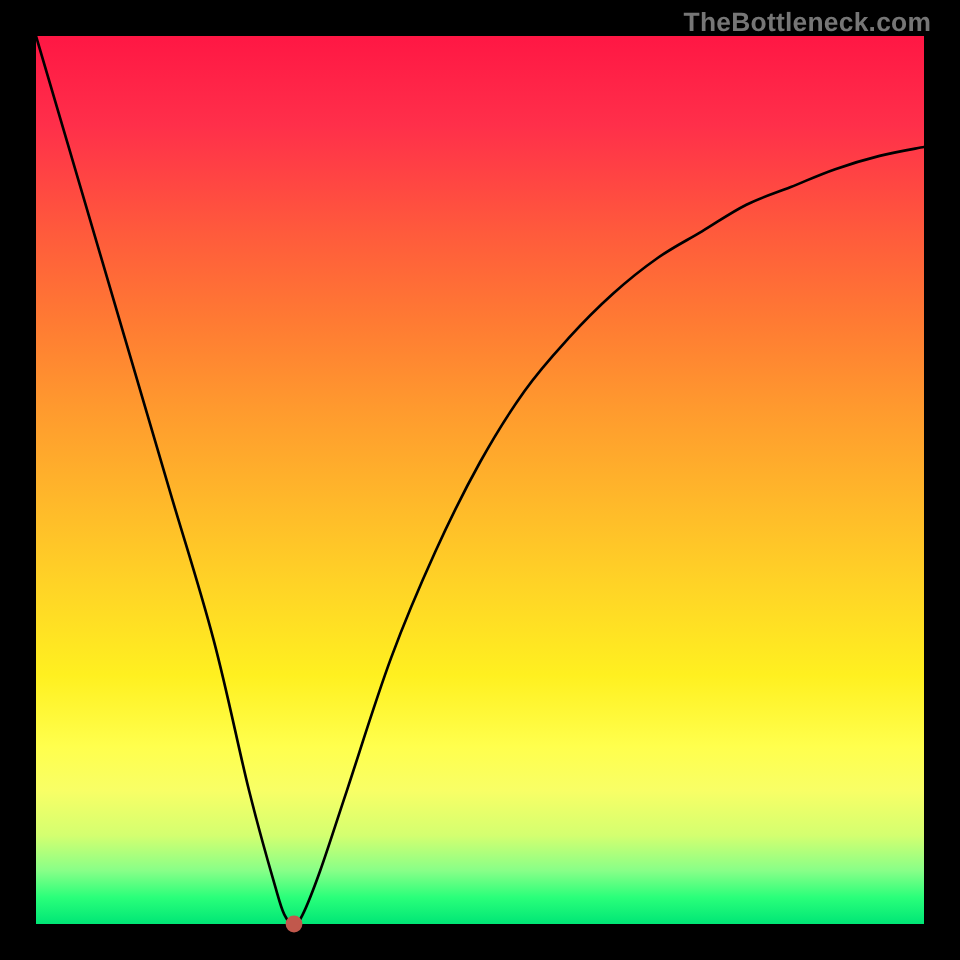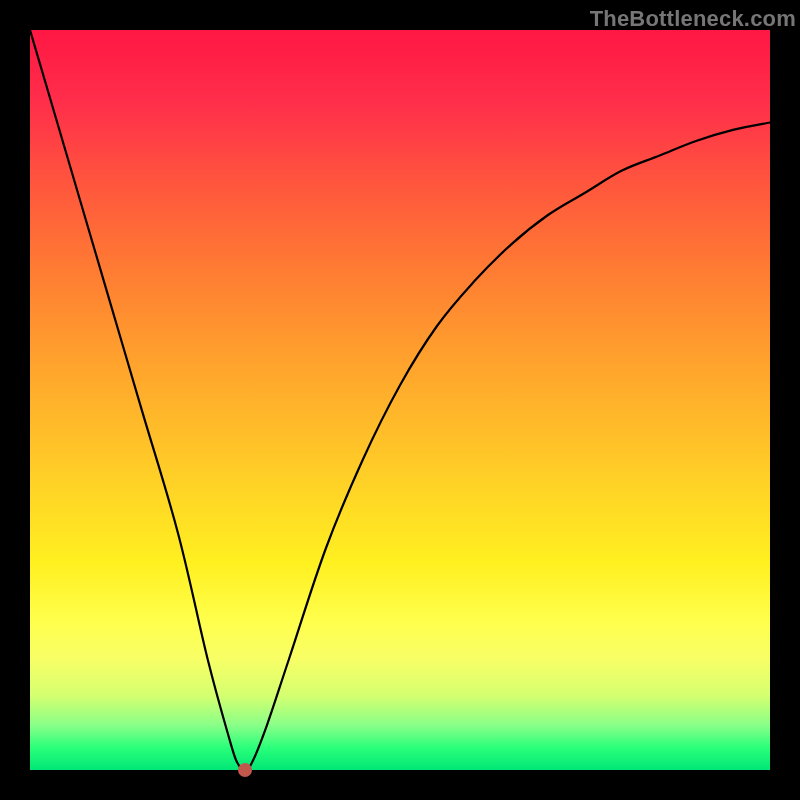--- a/index.html
+++ b/index.html
@@ -29,21 +29,21 @@
       #f8ff66 85%,
       #d4ff70 90%,
       #88ff88 94%,
       #2aff7a 97%,
       #00e676 100%
     );
   }
   .watermark {
     position: absolute;
     top: 6px;
-    right: 4px;
+    right: 24px;
     font-family: Arial, Helvetica, sans-serif;
     font-size: 22px;
     font-weight: 600;
     color: #767676;
     letter-spacing: 0.2px;
   }
   svg.curve {
     position: absolute;
     left: 0;
     top: 0;

